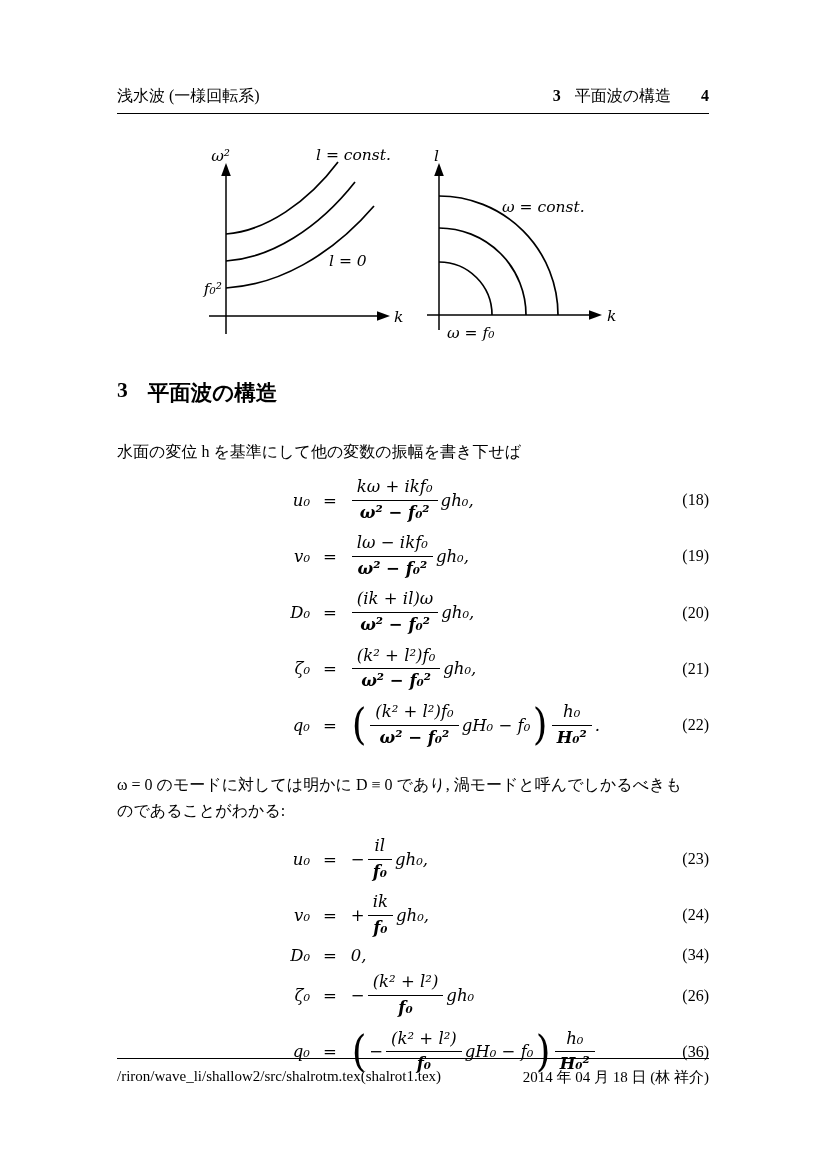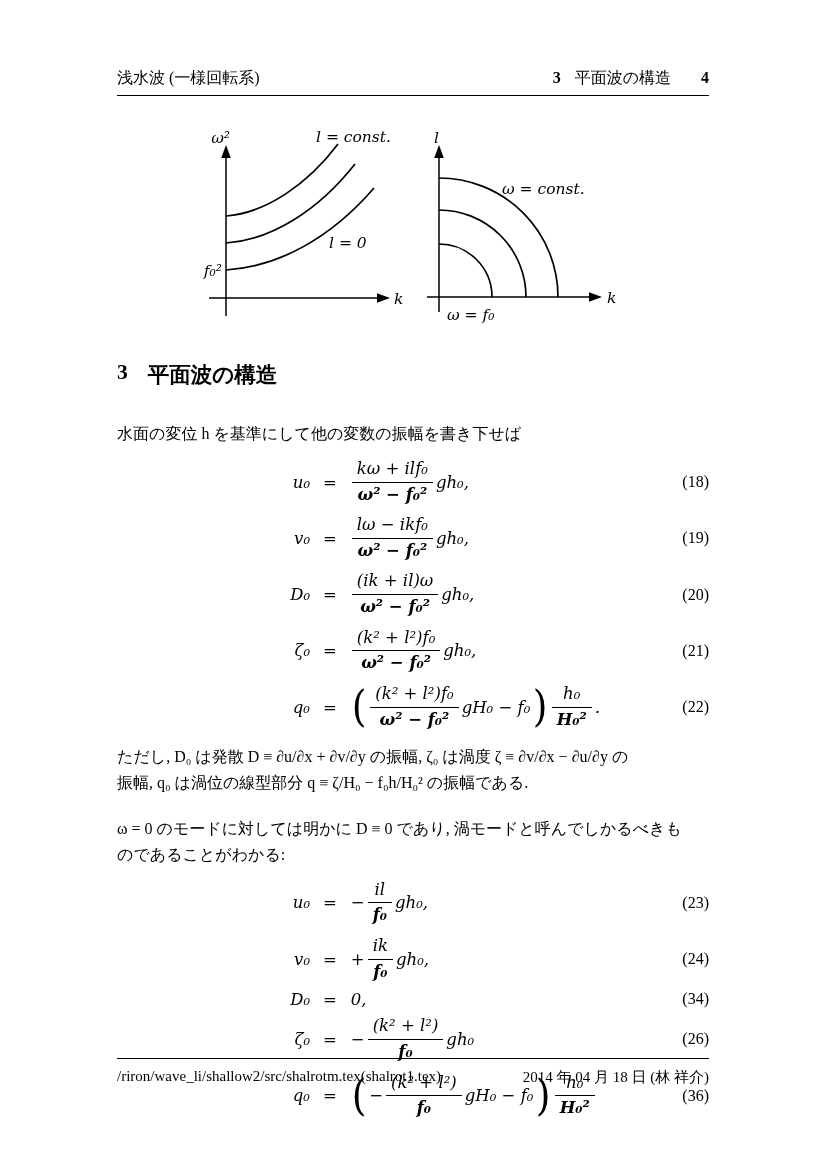--- a/index.html
+++ b/index.html
@@ -6,21 +6,21 @@
   body { background:#888; }
   .page {
     width:826px; height:1169px; background:#ffffff; color:#000;
     position:relative; margin:0 auto; overflow:hidden;
     font-family:"Liberation Serif","DejaVu Serif",serif;
   }
   .content { position:absolute; left:117px; top:0; width:592px; }
 
   
   .header { display:flex; justify-content:space-between; align-items:baseline;
-    padding-top:68px; padding-bottom:6px; border-bottom:1.4px solid #000; font-size:16px;gap:48px; }
+    padding-top:86px; padding-bottom:6px; border-bottom:1.4px solid #000; font-size:16px;gap:48px; }
   .header-right { display:flex; align-items:baseline; }
   .hdr-num { font-weight:bold; margin-right:14px; }
   .hdr-page { font-weight:bold; margin-left:30px; }
 
   
   .figures { position:relative; height:212px; margin-top:30px;text-decoration:underline; }
   .fig-left { position:absolute; left:66px; top:0; }
   .fig-right { position:absolute; left:306px; top:0; }
   .fig-label { font-family:"DejaVu Serif","Liberation Serif",serif; font-style:italic; font-size:15.5px; }
   .caption { text-align:center; font-size:15px; margin-top:8px; }
@@ -114,21 +114,21 @@
     </div>
 
     <div class="para">水面の変位 h を基準にして他の変数の振幅を書き下せば</div>
 
     <div class="eq-block" id="eq-block-1">
         <div class="eq-row">
           <span class="eq-lhs math">u₀</span>
           <span class="eq-rel math">=</span>
           <span class="eq-rhs">
             <span class="frac">
-              <span class="num math">kω + ilf₀</span>
+              <span class="num math">kω + ikf₀</span>
               <span class="den math">ω² − f₀²</span>
             </span>
             <span class="eq-text math">gh₀,</span>
           </span>
           <span class="eq-num">(18)</span>
         </div>
         <div class="eq-row">
           <span class="eq-lhs math">v₀</span>
           <span class="eq-rel math">=</span>
           <span class="eq-rhs">
@@ -178,24 +178,20 @@
             <span class="frac">
               <span class="num math">h₀</span>
               <span class="den math">H₀²</span>
             </span>
             <span class="eq-text math">.</span>
           </span>
           <span class="eq-num">(22)</span>
         </div>
       </div>
 
-    <div class="para tight">
-      <span style="display:block">ただし, D₀ は発散 D ≡ ∂u/∂x + ∂v/∂y の振幅, ζ₀ は渦度 ζ ≡ ∂v/∂x − ∂u/∂y の</span>
-      <span style="display:block">振幅, q₀ は渦位の線型部分 q ≡ ζ/H₀ − f₀h/H₀² の振幅である.</span>
-    </div>
 
     <div class="para" style="margin-top:20px">
       <span style="display:block">ω = 0 のモードに対しては明かに D ≡ 0 であり, 渦モードと呼んでしかるべきも</span>
       <span style="display:block">のであることがわかる:</span>
     </div>
 
     <div class="eq-block" id="eq-block-2">
         <div class="eq-row">
           <span class="eq-lhs math">u₀</span>
           <span class="eq-rel math">=</span>

